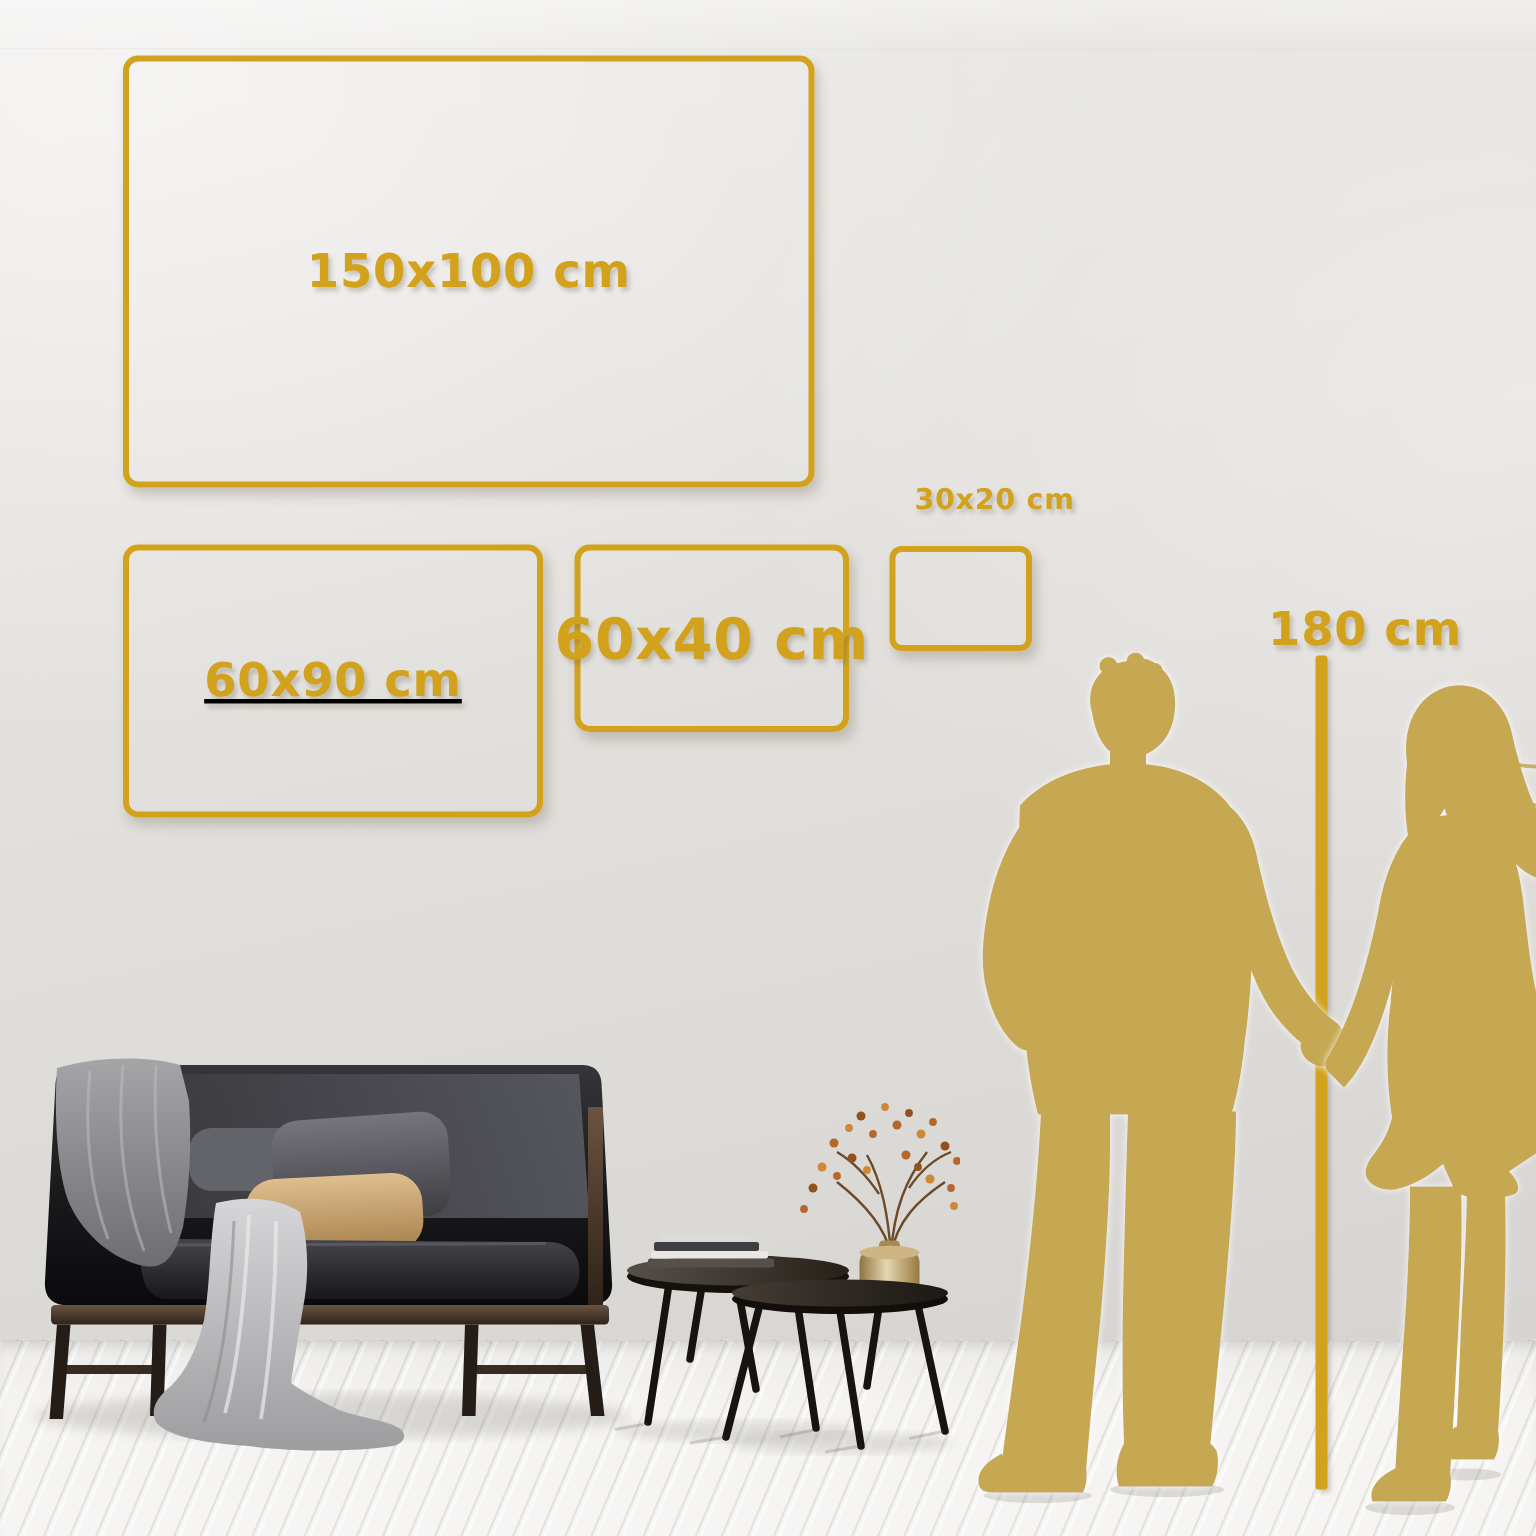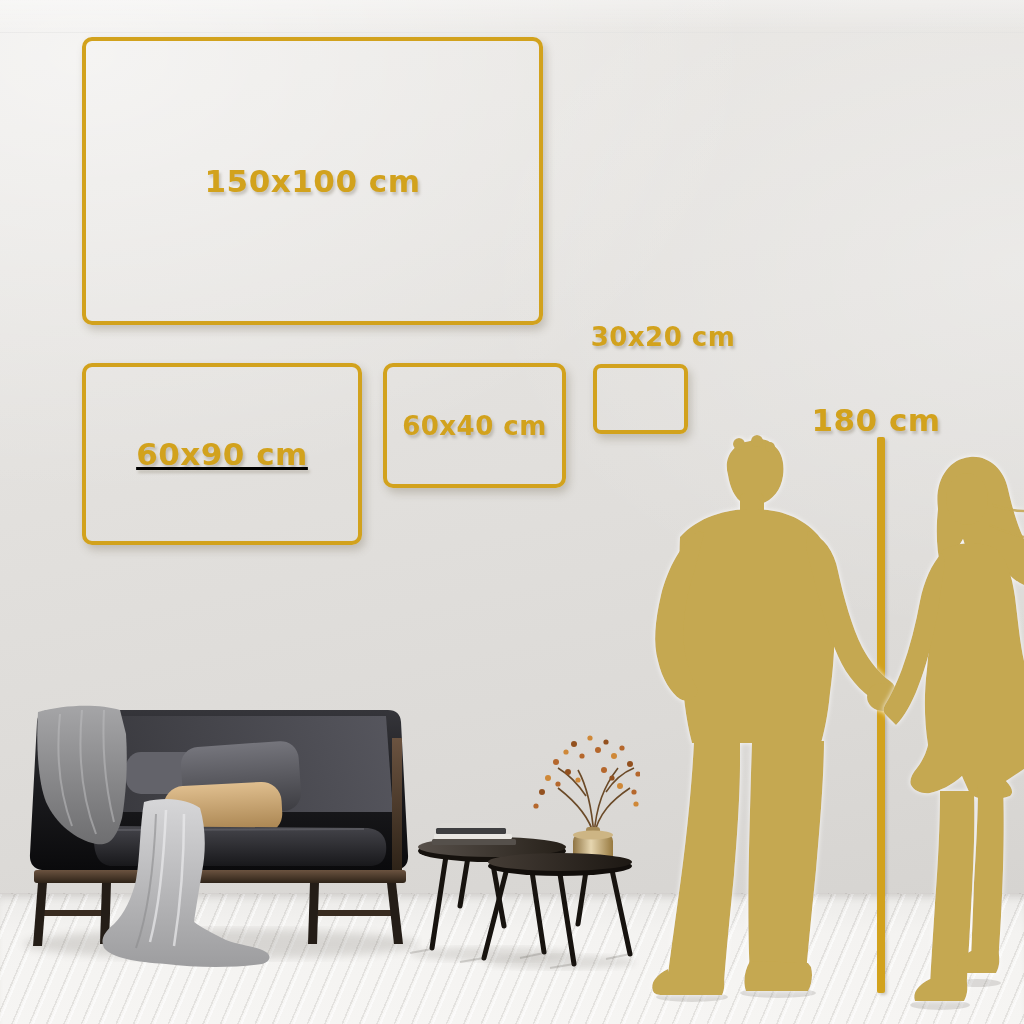--- a/index.html
+++ b/index.html
@@ -65,27 +65,27 @@
   <div class="size-frame" style="left:82px;top:37px;width:461px;height:288px;">
     <span class="size-label">150x100 cm</span>
   </div>
 
 
   <div class="size-frame" style="left:82px;top:363px;width:280px;height:182px;text-decoration:underline;">
     <span class="size-label">60x90 cm</span>
   </div>
 
   <div class="size-frame" style="left:383px;top:363px;width:183px;height:125px;">
-    <span class="size-label" style="font-size:26px;">60x40 cm</span>
+    <span class="size-label" style="font-size:38px;">60x40 cm</span>
   </div>
 
   <div class="size-frame" style="left:593px;top:364px;width:95px;height:70px;border-radius:8px;"></div>
-  <div class="floating-label" style="left:585px;top:322px;width:156px;font-size:26px;">30x20 cm</div>
-
-  <div class="floating-label" style="left:798px;top:402px;width:156px;font-size:31px;">180 cm</div>
+  <div class="floating-label" style="left:585px;top:322px;width:156px;font-size:19px;">30x20 cm</div>
+
+  <div class="floating-label" style="left:832px;top:402px;width:156px;font-size:31px;">180 cm</div>
   <div class="height-line"></div>
 
   <svg class="layer" style="left:16px;top:694px;" width="406" height="275" viewBox="0 0 406 275">
     <defs>
       <linearGradient id="velvetDark" x1="0" y1="0" x2="0" y2="1">
         <stop offset="0" stop-color="#35353a"></stop>
           <stop offset="0.5" stop-color="#1b1b1e"></stop>
           <stop offset="1" stop-color="#0a0a0c"></stop>
       </linearGradient>
       <linearGradient id="innerBack" x1="0" y1="0" x2="1" y2="0">

